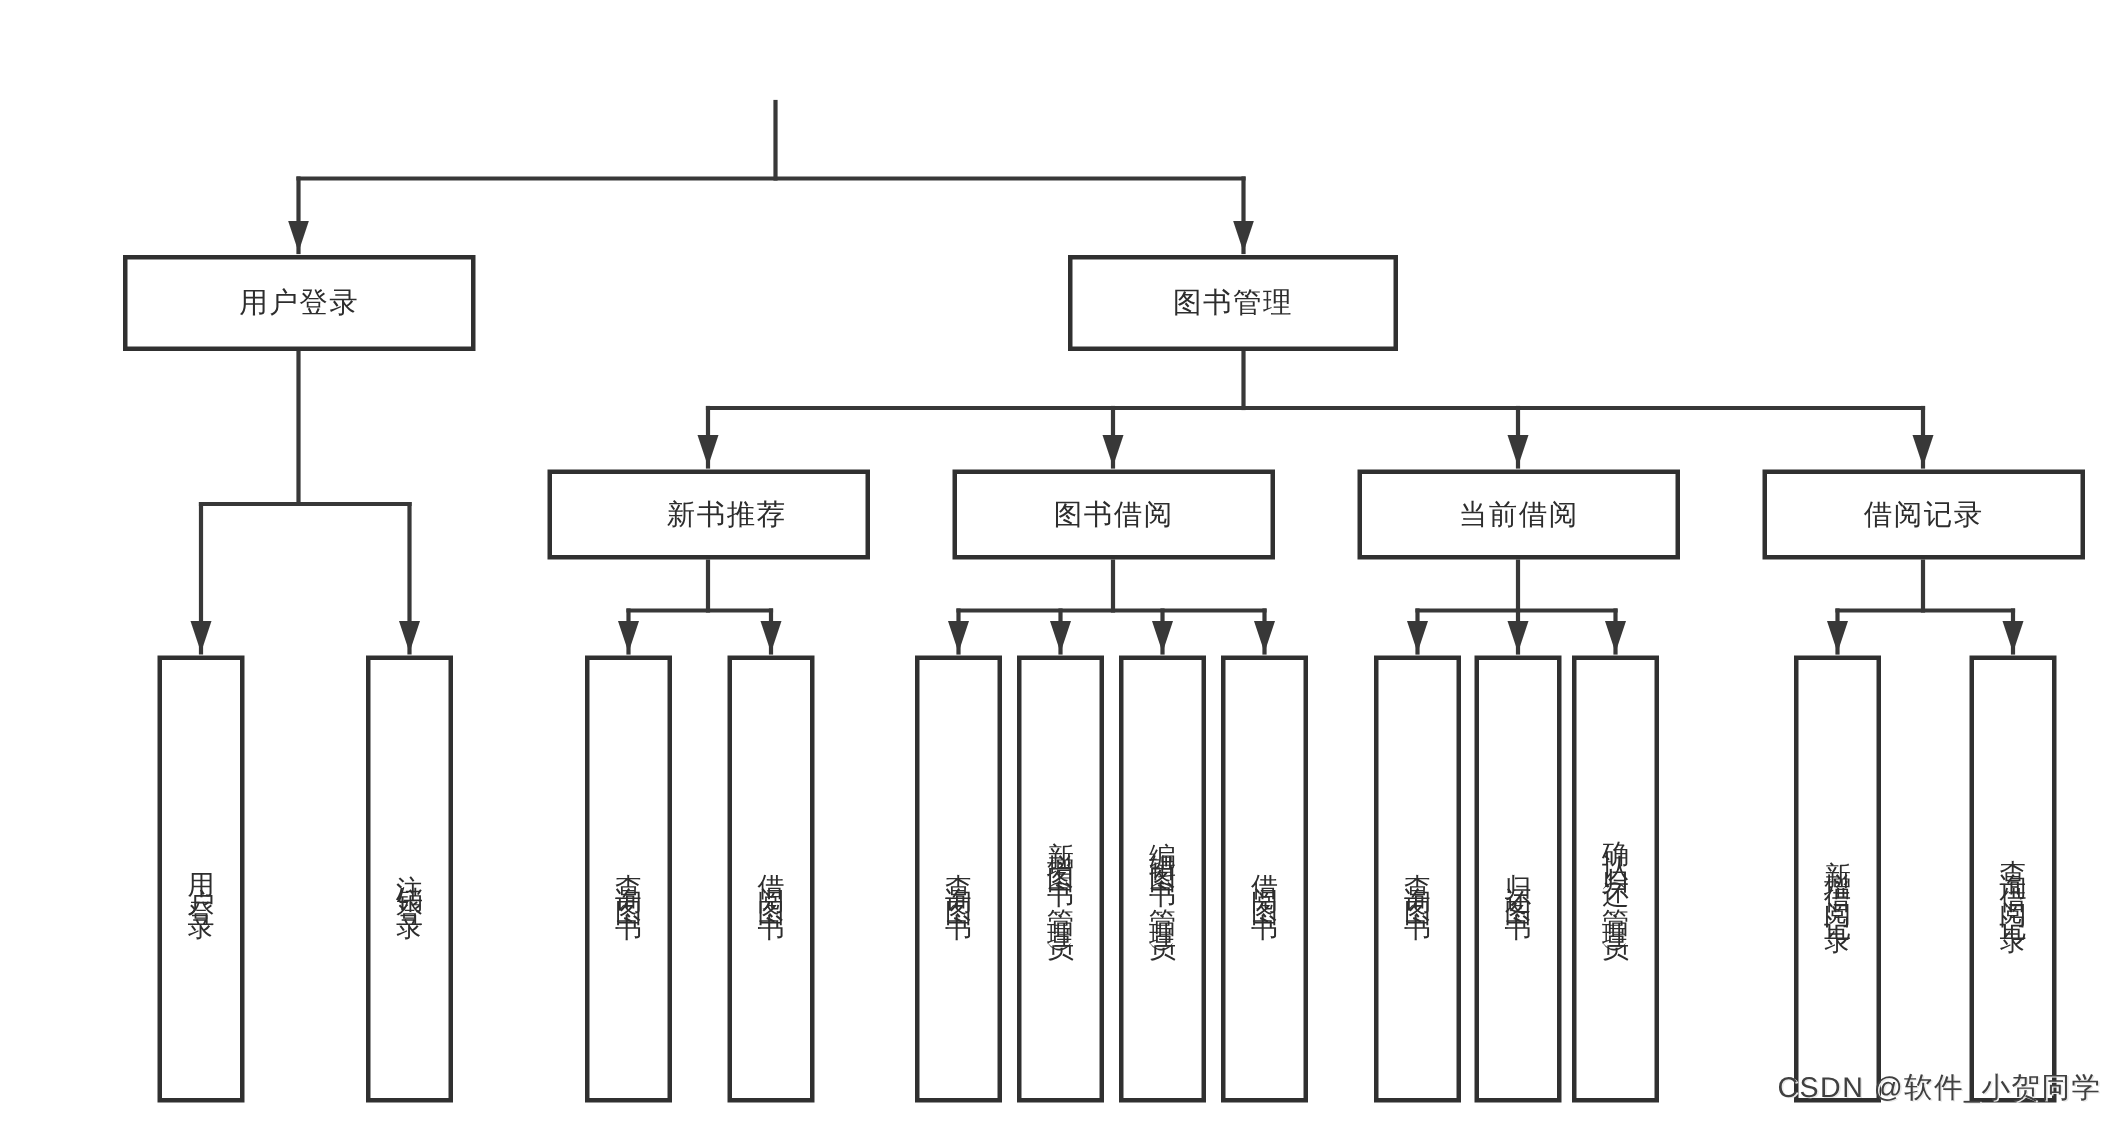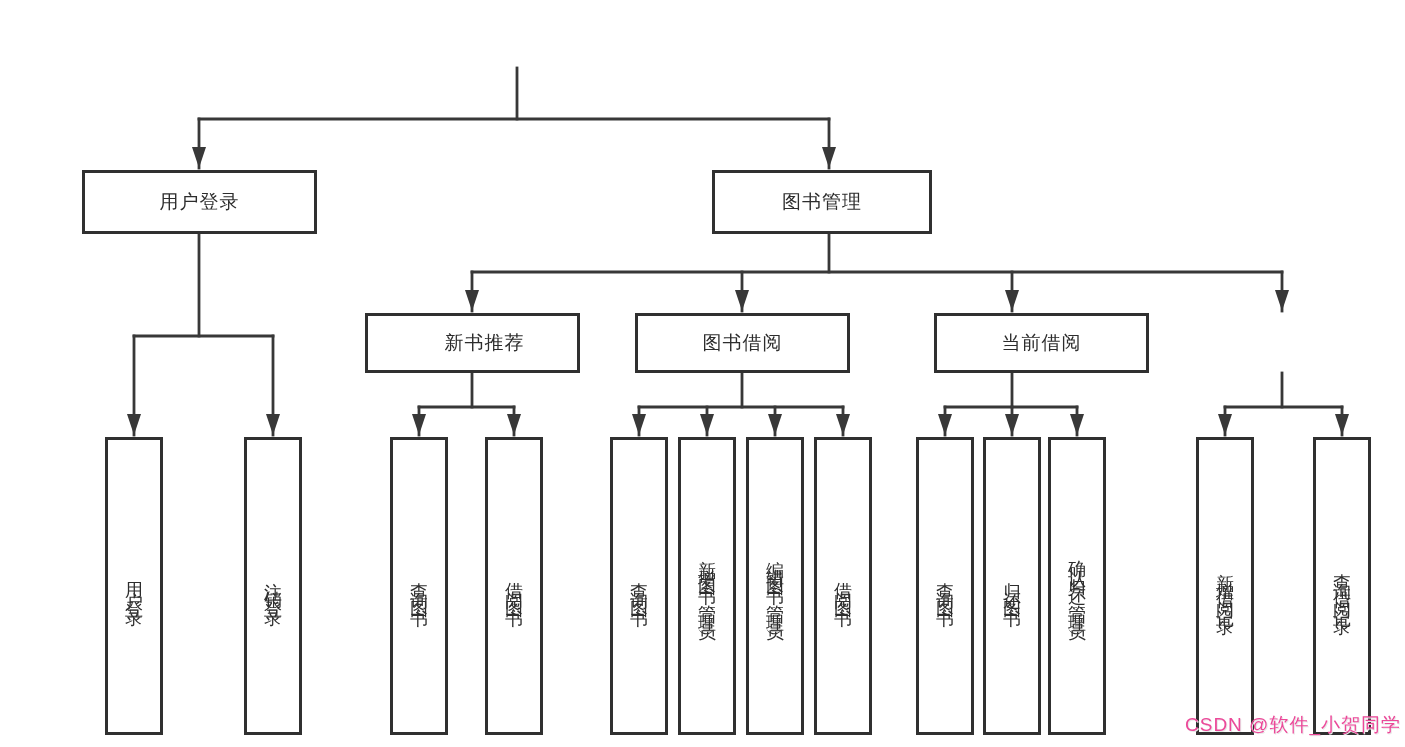--- a/index.html
+++ b/index.html
@@ -54,42 +54,42 @@
     line-height: 1;
     white-space: nowrap;
   }
   
   #node-user-login   { left: 82px;  top: 170px; width: 235px; height: 64px; }
   #node-book-mgmt    { left: 712px; top: 170px; width: 220px; height: 64px; }
   
   .box.l3 { top: 313px; width: 215px; height: 60px; }
   #node-new-book     { left: 365px; padding-left: 24px;  }
   #node-book-borrow  { left: 635px;  }
-  #node-cur-borrow   { left: 934px; text-align: center;  }
+  #node-cur-borrow   { left: 905px; text-align: center;  }
   #node-borrow-rec   { left: 1175px; }
   
   #leaf-a1 { left: 105px;  }
   #leaf-a2 { left: 244px;  }
   #leaf-b1 { left: 390px;  }
   #leaf-b2 { left: 485px;  }
   #leaf-c1 { left: 610px;  }
   #leaf-c2 { left: 678px;  }
   #leaf-c3 { left: 746px;  }
   #leaf-c4 { left: 814px;  }
   #leaf-d1 { left: 916px;  }
   #leaf-d2 { left: 983px;  }
   #leaf-d3 { left: 1048px; }
   #leaf-e1 { left: 1196px; }
   #leaf-e2 { left: 1313px; }
   #watermark {
     position: absolute;
     left: 1185px;
     top: 712px;
     font-size: 19px;
-    color: #ec4899;
+    color: #404040;
     letter-spacing: 1px;
     white-space: nowrap;
     z-index: 5;
     text-shadow: 1px 1px 0 #e8e8e8;
   }
 </style>
 </head>
 <body>
 
 <div id="stage">
@@ -144,20 +144,21 @@
     </g>
   </svg>
 
 
   <div class="box h" id="node-user-login">用户登录</div>
   <div class="box h" id="node-book-mgmt">图书管理</div>
 
   <div class="box h l3" id="node-new-book">新书推荐</div>
   <div class="box h l3" id="node-book-borrow">图书借阅</div>
   <div class="box h l3" id="node-cur-borrow">当前借阅</div>
+  <div class="box h l3" id="node-borrow-rec">借阅记录</div>
 
   <div class="box leaf" id="leaf-a1">
     <span class="vtext">用户登录</span>
   </div>
   <div class="box leaf" id="leaf-a2">
     <span class="vtext">注销登录</span>
   </div>
 
   <div class="box leaf" id="leaf-b1">
     <span class="vtext">查询图书</span>

